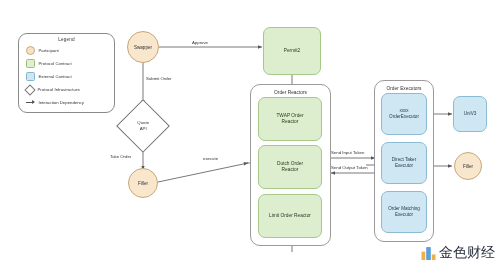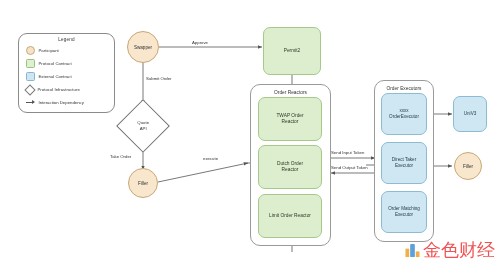--- a/index.html
+++ b/index.html
@@ -56,21 +56,21 @@
     background:#ffffff;border:1px solid #6f6f6f;
     transform:rotate(45deg);
   }
   .diamond-txt{
     transform:rotate(-45deg);font-size:4.3px;color:#333;line-height:1.3;text-align:center;
   }
   .edge-lbl{font-size:4.3px;color:#333;}
 
   #watermark{position:absolute;right:5px;bottom:3px;display:flex;align-items:center;gap:3px;opacity:.92;}
   #wm-mark{width:15px;height:15px;position:relative;}
-  #wm-text{font-size:18px;color:#ef4444;font-family:Liberation Serif, serif;letter-spacing:0px;}
+  #wm-text{font-size:14px;color:#0f172a;font-family:Liberation Serif, serif;letter-spacing:0px;}
 </style>
 </head>
 <body>
 
 <svg id="canvas" viewBox="0 0 500 265">
   <defs>
     <marker id="ah" markerWidth="6" markerHeight="6" refX="5.4" refY="2.2" orient="auto">
       <path d="M0,0 L5.4,2.2 L0,4.4 z" fill="#555"></path>
     </marker>
   </defs>

